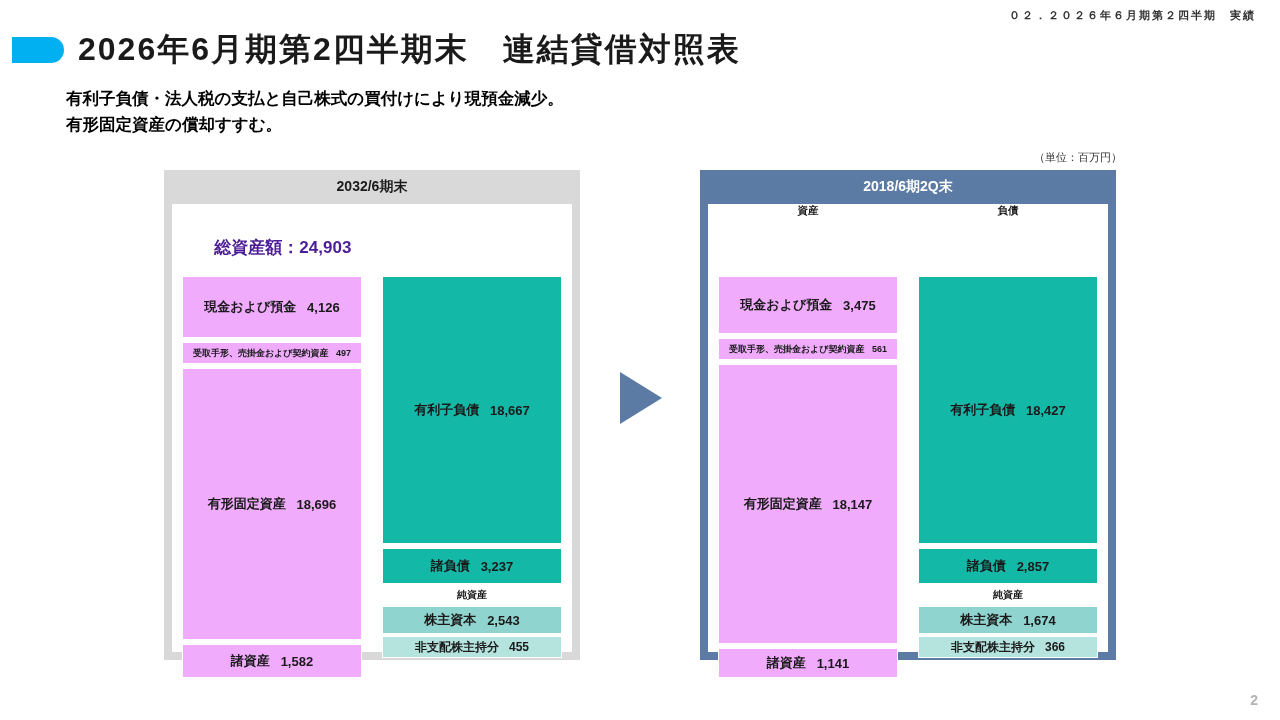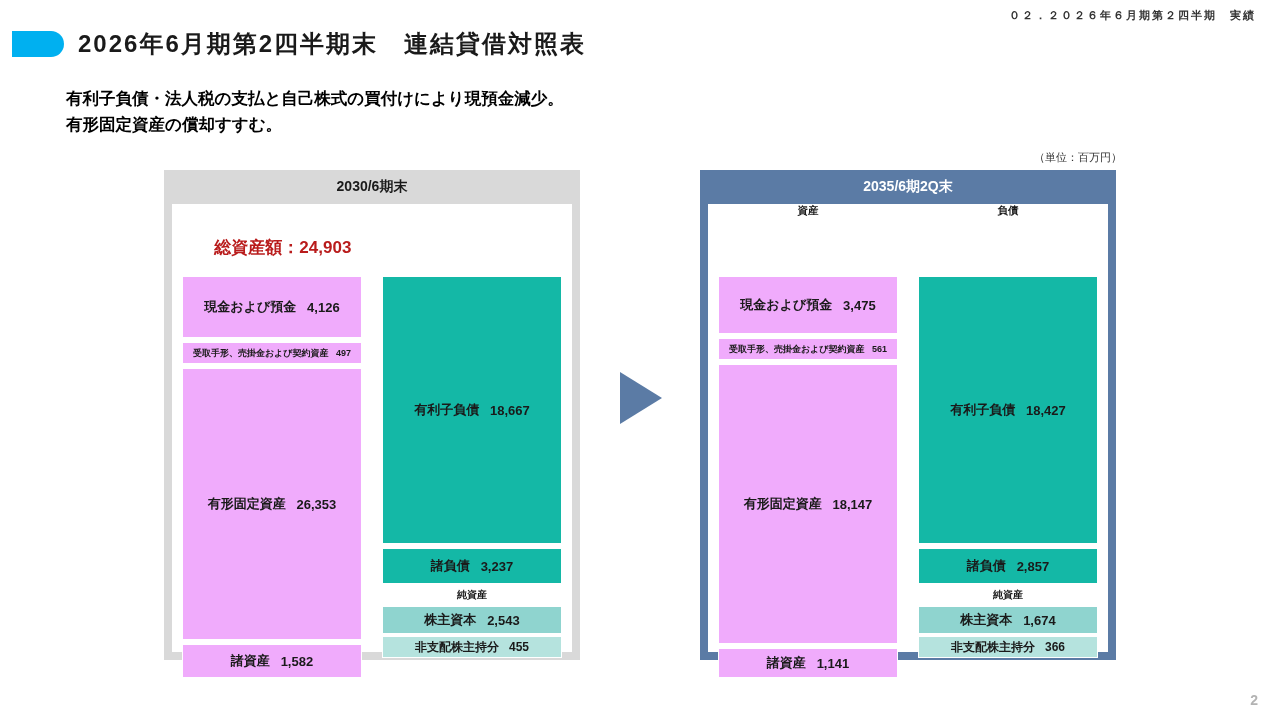--- a/index.html
+++ b/index.html
@@ -35,21 +35,21 @@
     align-items: center;
   }
   .title-marker {
     width: 52px;
     height: 26px;
     background: #00b0f0;
     border-radius: 0 13px 13px 0;
     margin-right: 14px;
   }
   .title-text {
-    font-size: 24px;
+    font-size: 32px;
     font-weight: bold;
     letter-spacing: 2px;
     color: #1a1a1a;
     white-space: pre;
   }
 
   .subtitle {
     position: absolute;
     top: 86px;
     left: 66px;
@@ -96,21 +96,21 @@
     right: 8px;
     top: 34px;
     bottom: 8px;
     background: #ffffff;
   }
 
   .total-line {
     font-size: 17px;
     font-weight: bold;
     padding: 12px 0 6px 14px;
-    color: #b91c1c;
+    color: #4c1d95;
     white-space: pre;
   }
 
   .cols-label {
     display: flex;
     font-size: 10.5px;
     font-weight: bold;
     color: #1a1a1a;
   }
   .cols-label .cl {
@@ -195,41 +195,41 @@
   <div class="title-marker"></div>
   <div class="title-text">2026年6月期第2四半期末　連結貸借対照表</div>
 </div>
 
 <div class="subtitle">有利子負債・法人税の支払と自己株式の買付けにより現預金減少。
 有形固定資産の償却すすむ。</div>
 
 <div class="unit-note">（単位：百万円）</div>
 
 <div class="panel" id="panel-prev">
-  <div class="panel-head">2030/6期末</div>
+  <div class="panel-head">2032/6期末</div>
   <div class="panel-body">
     <div class="total-line">
       <span>総資産額：</span><span>24,903</span>
     </div>
     <div class="cols-label">
       <div class="cl">資産</div>
       <div class="cl">負債</div>
     </div>
 
     <div class="cols">
 
       <div class="col">
         <div class="block b-blue f13" style="top:0px;height:62px;">
           <span>現金および預金</span>&nbsp;&nbsp;&nbsp;<span>4,126</span>
         </div>
         <div class="block b-blue f9" style="top:66px;height:22px;">
           <span>受取手形、売掛金および契約資産</span>&nbsp;&nbsp;&nbsp;<span>497</span>
         </div>
         <div class="block b-blue f13" style="top:92px;height:272px;">
-          <span>有形固定資産</span>&nbsp;&nbsp;&nbsp;<span>26,353</span>
+          <span>有形固定資産</span>&nbsp;&nbsp;&nbsp;<span>18,696</span>
         </div>
         <div class="block b-blue f13" style="top:368px;height:34px;">
           <span>諸資産</span>&nbsp;&nbsp;&nbsp;<span>1,582</span>
         </div>
       </div>
 
       <div class="col">
         <div class="block b-mint f13" style="top:0px;height:268px;">
           <span>有利子負債</span>&nbsp;&nbsp;&nbsp;<span>18,667</span>
         </div>
@@ -244,21 +244,21 @@
           <span>非支配株主持分</span>&nbsp;&nbsp;&nbsp;<span>455</span>
         </div>
       </div>
     </div>
   </div>
 </div>
 
 <div class="arrow"></div>
 
 <div class="panel" id="panel-curr">
-  <div class="panel-head">2035/6期2Q末</div>
+  <div class="panel-head">2018/6期2Q末</div>
   <div class="panel-body">
     <div class="cols-label">
       <div class="cl">資産</div>
       <div class="cl">負債</div>
     </div>
 
     <div class="cols">
       <div class="col">
         <div class="block b-blue f13" style="top:0px;height:58px;">
           <span>現金および預金</span>&nbsp;&nbsp;&nbsp;<span>3,475</span>

